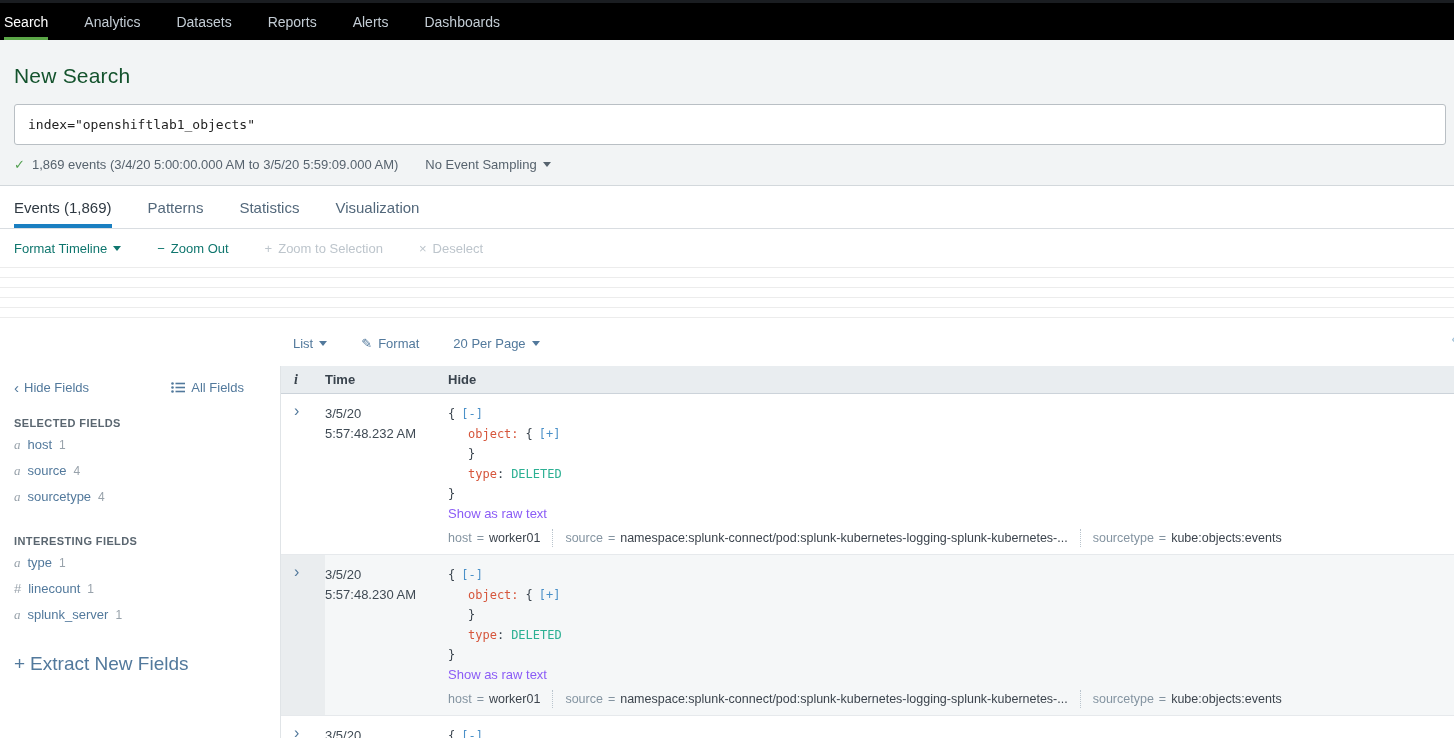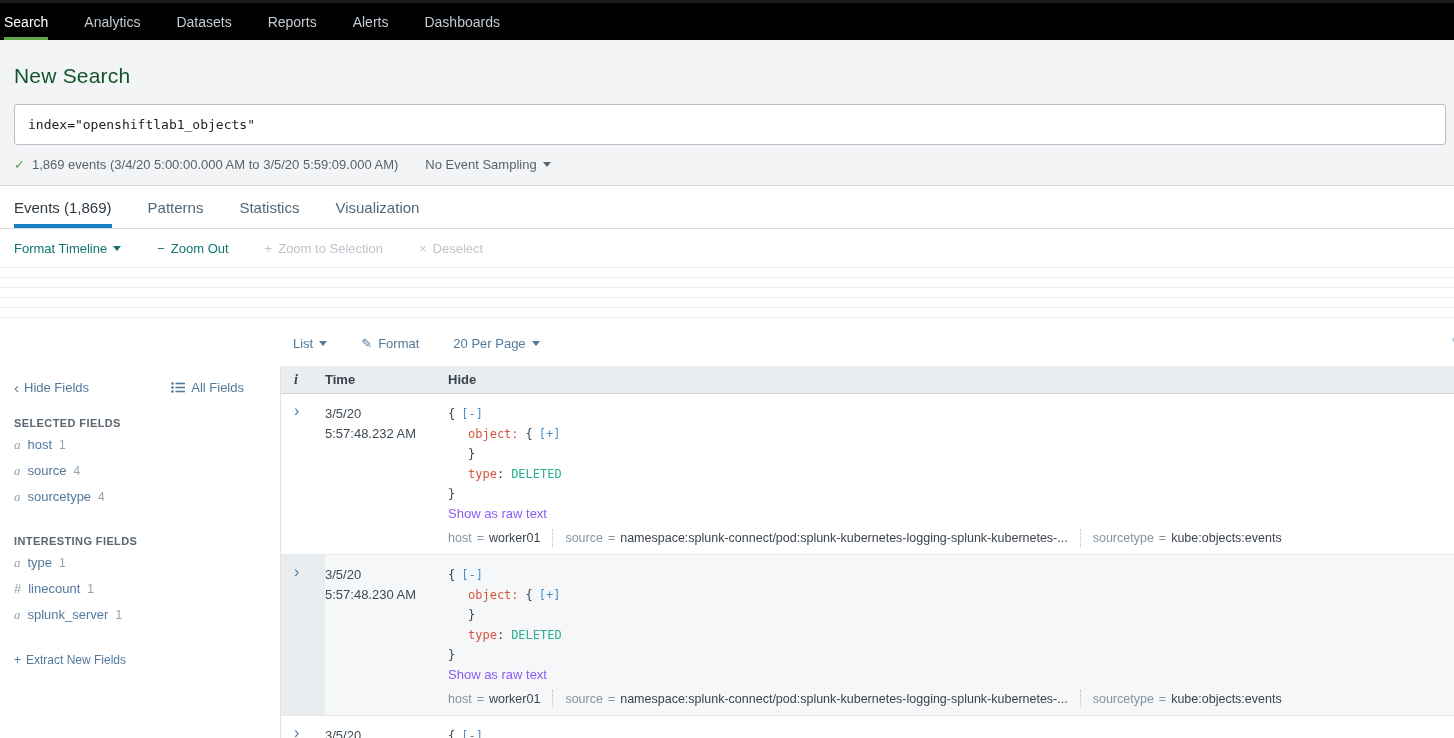--- a/index.html
+++ b/index.html
@@ -53,21 +53,21 @@
   .fields-topbar { display:flex; justify-content:space-between; padding-right:36px; font-size:13px; color:#52799c; }
   .fields-link { display:flex; align-items:center; cursor:pointer; }
   .chev-left { font-size:15px; margin-right:5px; line-height:13px; }
   .list-icon { margin-right:6px; display:inline-block; }
   .fields-heading { margin-top:22px; font-size:11px; font-weight:bold; color:#5a6670; letter-spacing:.4px; }
   .field-item { margin-top:6px; font-size:13px; line-height:20px; cursor:pointer; }
   .ftype { font-family:"Liberation Serif", serif; font-style:italic; color:#98a2ab; margin-right:7px; font-size:13px; }
   .ftype.num { font-style:normal; font-family:"Liberation Sans", sans-serif; }
   .fname { color:#52799c; }
   .fcount { color:#98a2ab; font-size:12px; margin-left:7px; }
-  .extract-link { margin-top:28px; font-size:12px; color:#52799c; cursor:pointer; }
+  .extract-link { margin-top:28px; font-size:19px; color:#52799c; cursor:pointer; }
   .plus-icon { margin-right:5px; }
 
   
   .events-area { flex:1; min-width:0; background:#fff; }
   .etable-head { height:28px; background:#e9edf0; border-bottom:1px solid #ccd3da; display:flex; align-items:center;
      font-size:13px; color:#39434d; font-weight:bold; }
   .col-i { width:44px; min-width:44px; padding-left:13px; }
   .col-time { width:123px; min-width:123px; }
   .col-event { flex:1; min-width:0; }
   .ihead { font-family:"Liberation Serif", serif; font-style:italic; font-weight:bold; font-size:14px; }

